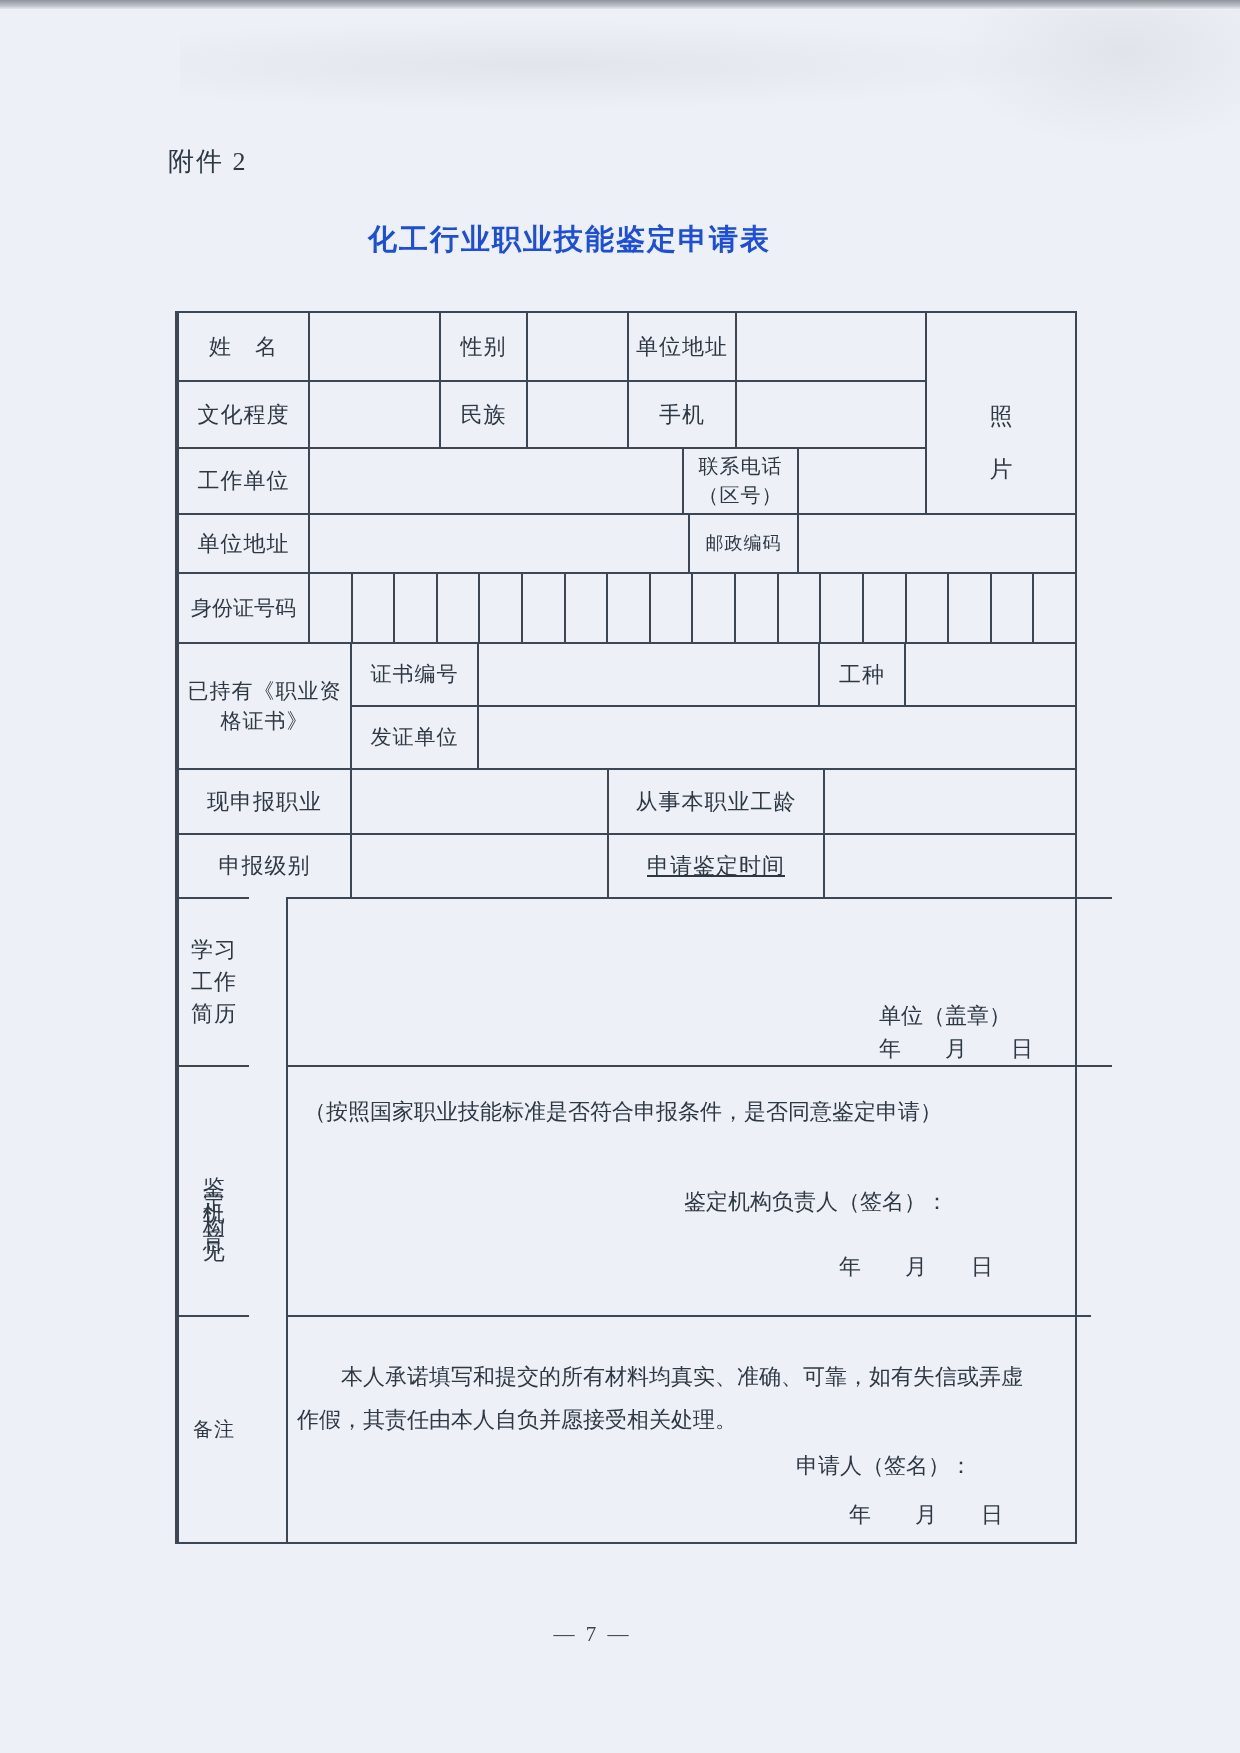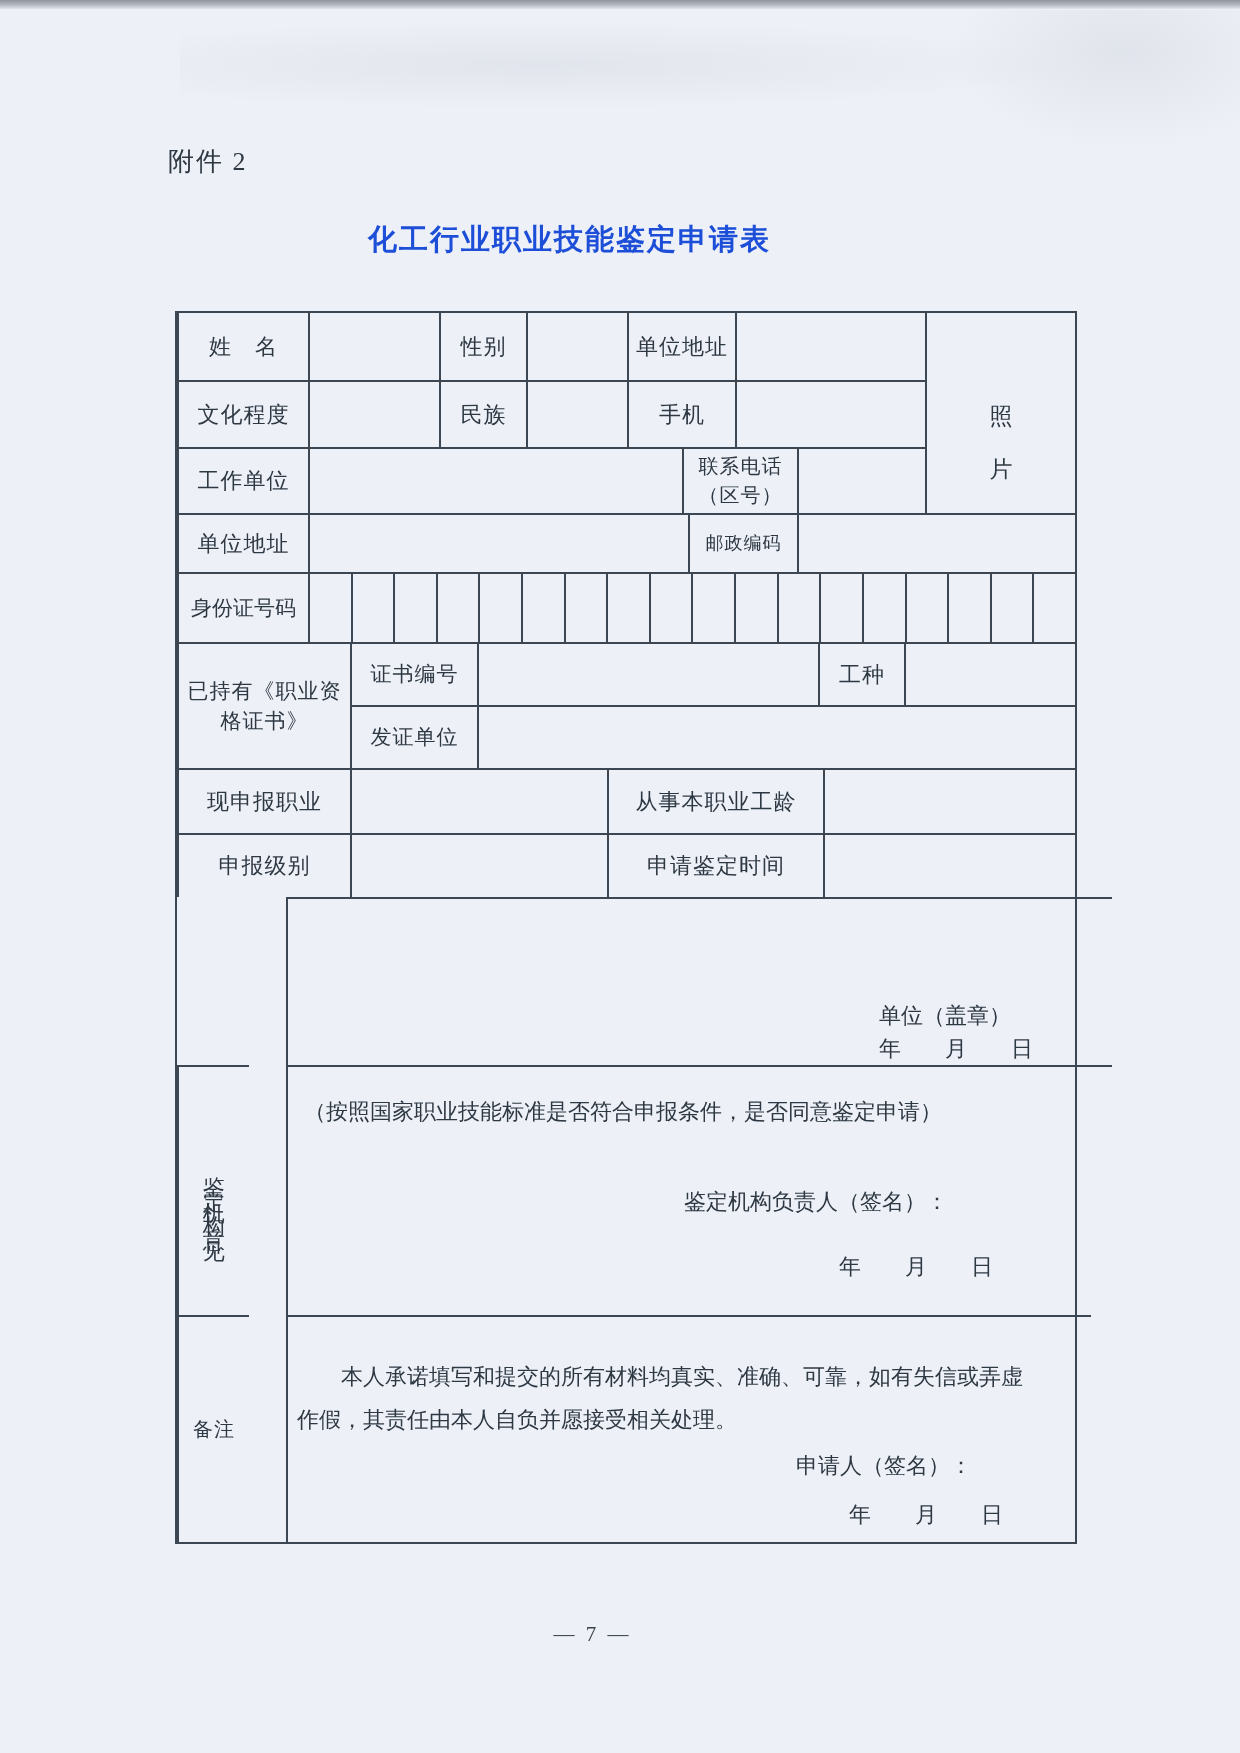--- a/index.html
+++ b/index.html
@@ -117,23 +117,30 @@
     <div class="cell lbl" style="left:173px;top:392px;width:127px;height:63px;font-size:21px;">发证单位</div>
     <div class="cell" style="left:300px;top:392px;width:598px;height:63px;"></div>
 
     <div class="cell lbl" style="left:0;top:455px;width:173px;height:65px;">现申报职业</div>
     <div class="cell" style="left:173px;top:455px;width:257px;height:65px;"></div>
     <div class="cell lbl" style="left:430px;top:455px;width:216px;height:65px;">从事本职业工龄</div>
     <div class="cell" style="left:646px;top:455px;width:252px;height:65px;"></div>
 
     <div class="cell lbl" style="left:0;top:520px;width:173px;height:64px;">申报级别</div>
     <div class="cell" style="left:173px;top:520px;width:257px;height:64px;"></div>
-    <div class="cell lbl" style="left:430px;top:520px;width:216px;height:64px;">申请鉴定时间</div>
+    <div class="cell lbl" style="left:430px;top:520px;width:216px;height:64px;text-decoration:underline;">申请鉴定时间</div>
     <div class="cell" style="left:646px;top:520px;width:252px;height:64px;"></div>
 
+    <div class="cell lbl stack" style="left:0;top:584px;width:72px;height:168px;font-size:22px;">
+      <div style="text-align:left;">
+        <div>学习</div>
+        <div>工作</div>
+        <div>简历</div>
+      </div>
+    </div>
     <div class="cell freecell" style="left:72px;top:584px;width:826px;height:168px;">
       <div class="abs" style="left:591px;top:100px;line-height:33px;font-size:22px;text-align:left;">
         <div>单位（盖章）</div>
         <div>年　　月　　日</div>
       </div>
     </div>
 
     <div class="cell" style="left:0;top:752px;width:72px;height:250px;">
       <span class="vtext org-label">鉴定机构意见</span>
     </div>

